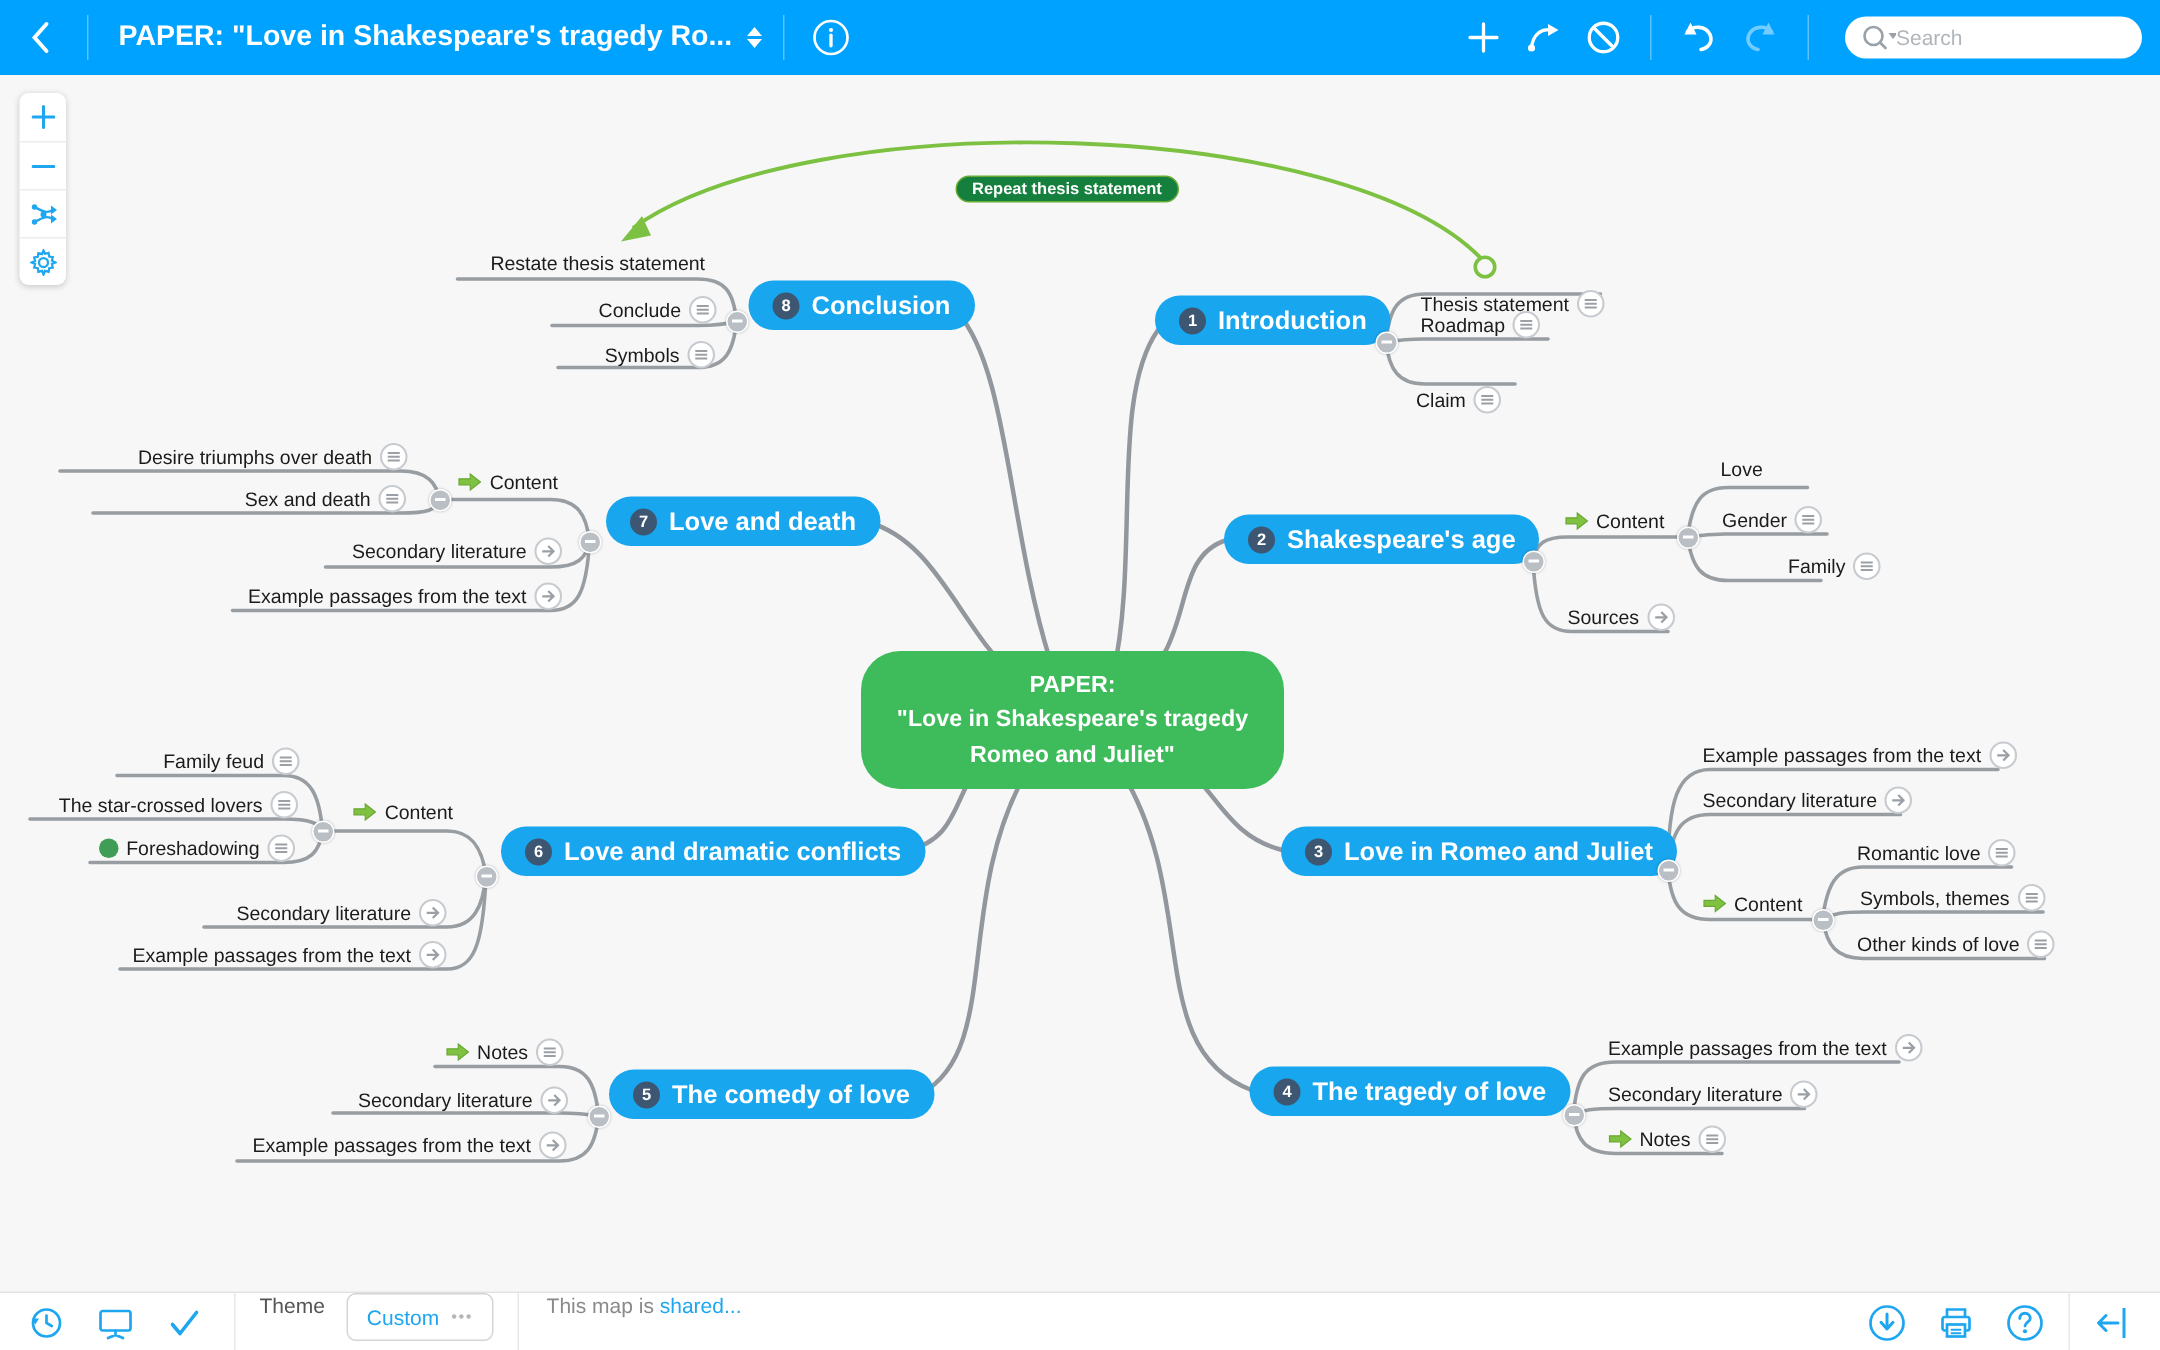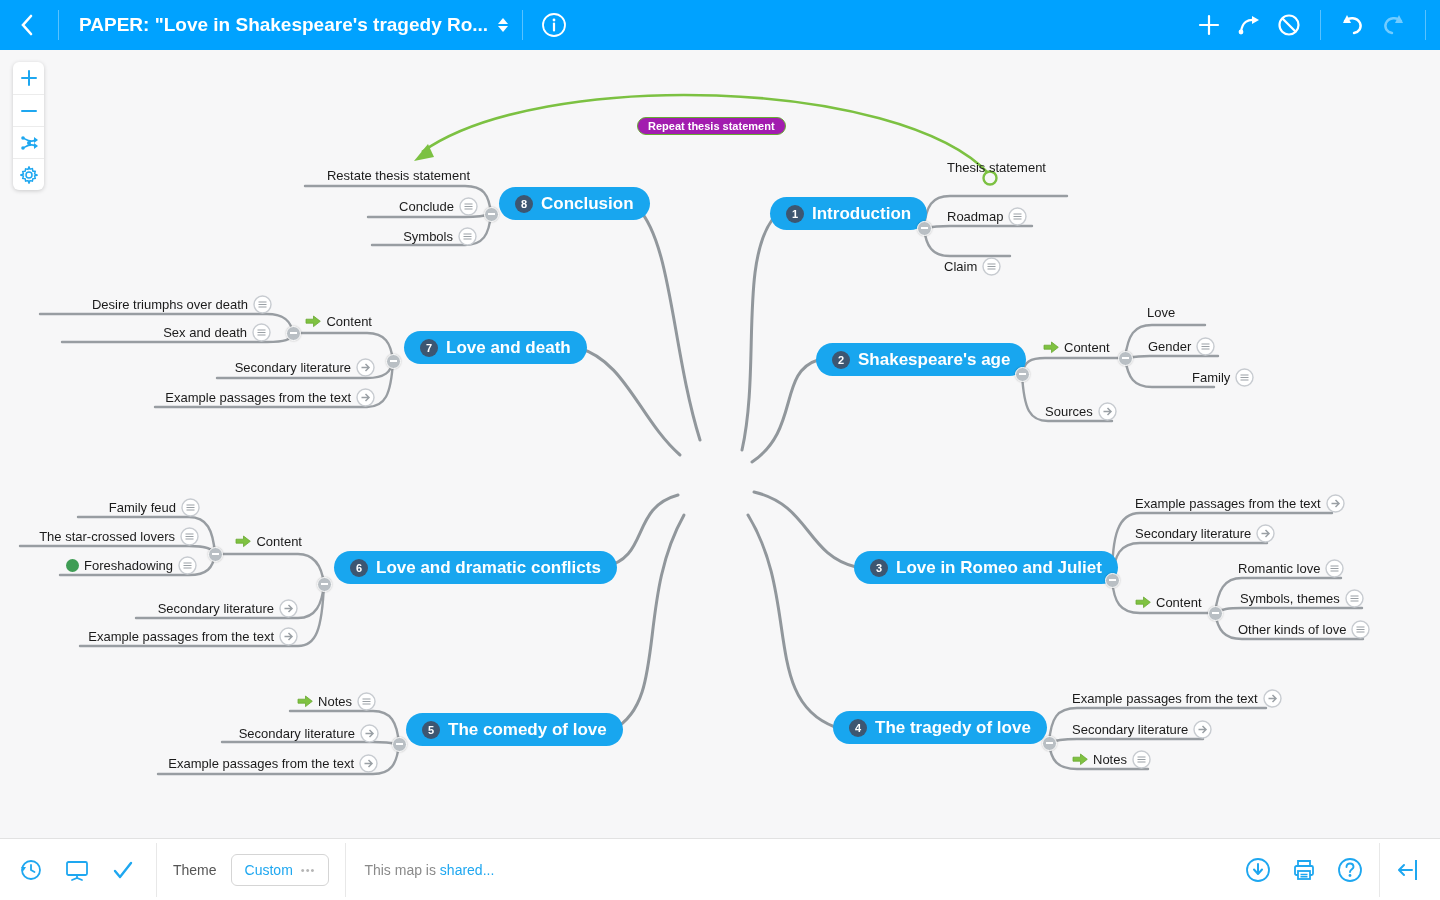--- a/index.html
+++ b/index.html
@@ -40,26 +40,26 @@
   #root-node { position:absolute; left:574px; top:434px; width:282px; border-radius:26px; background:#3ebc5c;
                color:#fff; font-weight:bold; font-size:15.5px; text-align:center; padding:11px 6px; line-height:1.5;
                white-space:pre-line; z-index:3; cursor:pointer; }
 
   .lb { position:absolute; display:flex; align-items:center; gap:5px; height:20px; font-size:13px; color:#1b1b1b;
         white-space:nowrap; z-index:3; cursor:pointer; }
   .minus { position:absolute; width:15px; height:15px; border-radius:50%; background:#b9bfc4; border:1.5px solid #fff;
            box-shadow:0 0 2px rgba(0,0,0,.25); z-index:4; cursor:pointer; }
   .minus::after { content:""; display:block; width:7px; height:2px; background:#fff; margin:5px auto 0; }
   .gdot { width:13px; height:13px; border-radius:50%; background:#3f9d55; flex-shrink:0; }
-  .conn-label { position:absolute; left:637px; top:117px; background:#a21caf; border:1px solid #67ab33;
+  .conn-label { position:absolute; left:637px; top:117px; background:#15803d; border:1px solid #67ab33;
                 border-radius:10px; color:#fff; font-size:11px; font-weight:bold; padding:2px 10px; z-index:4; cursor:pointer; }
 
   
-  #footer { position:absolute; bottom:0; left:0; width:1440px; height:62px; background:#fff; border-top:1px solid #e2e2e2;
-            display:flex; align-items:center; z-index:10; }
+  #footer { position:absolute; bottom:0; left:0; width:1440px; height:39px; background:#fff; border-top:1px solid #e2e2e2;
+            display:flex; align-items:flex-start; z-index:10; }
   .f-divider { width:1px; height:54px; background:#e8e8e8; }
   .f-btn { display:flex; align-items:center; justify-content:center; width:46px; height:40px; cursor:pointer; }
   #theme-label { color:#555; font-size:14px; margin:0 14px 0 16px; }
   #theme-btn { display:flex; align-items:center; gap:8px; border:1px solid #d5d5d5; border-radius:6px;
                padding:7px 13px; cursor:pointer; }
   #theme-btn .val { color:#1ea7f0; font-size:14px; }
   #theme-btn .dots { color:#b5b5b5; font-size:11px; letter-spacing:1px; }
   #share-text { color:#8a8a8a; font-size:14px; margin-left:18px; }
   #share-text a { color:#1ea7f0; text-decoration:none; cursor:pointer; }
 </style>
@@ -128,20 +128,23 @@
 
       <g>
         <path d="M 989 174 C 900 78, 540 68, 422 152" fill="none" stroke="#7cc142" stroke-width="2.6"></path>
         <polygon points="414,161 428,144 434,157" fill="#7cc142"></polygon>
         <circle cx="990" cy="178" r="6.5" fill="#f7f7f8" stroke="#7cc142" stroke-width="2.4"></circle>
       </g>
     </svg>
 
     <div class="conn-label">Repeat thesis statement</div>
 
+    <div id="root-node">PAPER:
+"Love in Shakespeare's tragedy
+Romeo and Juliet"</div>
 
     <div class="node" style="left:770px;top:197px;">
       <span class="badge">1</span>
       <span>Introduction</span>
     </div>
     <div class="node" style="left:816px;top:343px;">
       <span class="badge">2</span>
       <span>Shakespeare's age</span>
     </div>
     <div class="node" style="left:854px;top:551px;">
@@ -175,21 +178,21 @@
     <span class="minus" style="left:1105px;top:573px;"></span>
     <span class="minus" style="left:1208px;top:606px;"></span>
     <span class="minus" style="left:1042px;top:736px;"></span>
     <span class="minus" style="left:392px;top:737px;"></span>
     <span class="minus" style="left:317px;top:577px;"></span>
     <span class="minus" style="left:208px;top:547px;"></span>
     <span class="minus" style="left:386px;top:354px;"></span>
     <span class="minus" style="left:286px;top:326px;"></span>
     <span class="minus" style="left:484px;top:207px;"></span>
 
-    <div class="lb" style="left:947px;top:160px;flex-direction:column;">
+    <div class="lb" style="left:947px;top:192px;">
       <span>Thesis statement</span>
       <svg width="19" height="19">
           <circle cx="9.5" cy="9.5" r="8.5" fill="#fff" stroke="#c7cbd0" stroke-width="1.4"></circle>
           <path d="M5.5 7h8M5.5 9.5h8M5.5 12h8" stroke="#9aa0a5" stroke-width="1.2"></path>
         </svg>
     </div>
     <div class="lb" style="left:947px;top:206px;">
       <span>Roadmap</span>
       <svg width="19" height="19">
           <circle cx="9.5" cy="9.5" r="8.5" fill="#fff" stroke="#c7cbd0" stroke-width="1.4"></circle>
@@ -476,20 +479,28 @@
           <polygon points="8,2 4,10 12,10" fill="#fff"></polygon>
         </svg>
     </div>
     <div class="h-btn" style="margin-left:8px;opacity:.45;">
       <svg width="26" height="24">
           <path d="M20 8 C16 4, 8 4, 5 10 C3 15, 6 19, 11 20" fill="none" stroke="#fff" stroke-width="2.4" stroke-linecap="round"></path>
           <polygon points="18,2 22,10 14,10" fill="#fff"></polygon>
         </svg>
     </div>
     <div class="h-divider"></div>
+    <div id="search-pill">
+      <svg width="24" height="20">
+          <circle cx="9" cy="9" r="6" fill="none" stroke="#9aa2a9" stroke-width="1.8"></circle>
+          <path d="M13.5 13.5 L17 17" stroke="#9aa2a9" stroke-width="1.8" stroke-linecap="round"></path>
+          <polygon points="19,7 25,7 22,11" fill="#9aa2a9"></polygon>
+        </svg>
+      <input type="text" placeholder="Search" style="">
+    </div>
   </div>
 
   <div id="left-toolbar">
     <div class="lt-btn">
       <svg width="16" height="16">
           <path d="M8 1v14M1 8h14" stroke="#1ea7f0" stroke-width="2" stroke-linecap="round"></path>
         </svg>
     </div>
     <div class="lt-btn">
       <svg width="16" height="16">

